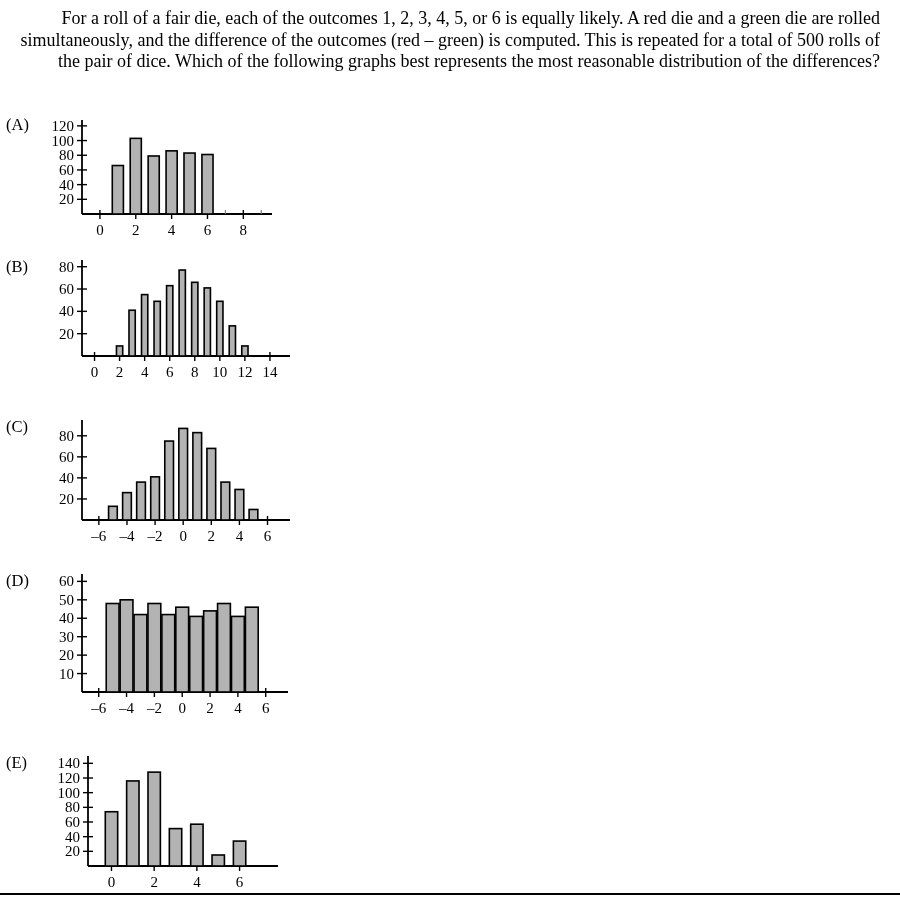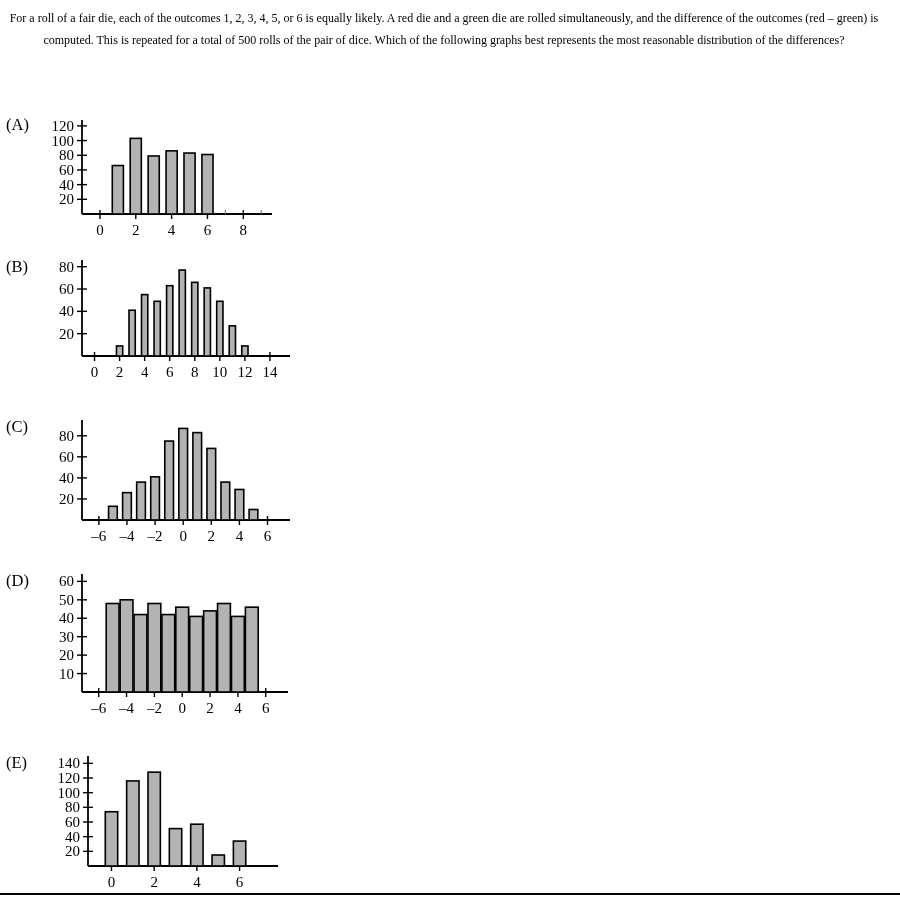--- a/index.html
+++ b/index.html
@@ -18,23 +18,23 @@
   #page {
     position: absolute;
     left: 0; top: 0;
     width: 900px; height: 900px;
   }
   .stem {
     position: absolute;
     left: 8px;
     top: 8px;
     width: 872px;
-    font-size: 12px;
+    font-size: 18px;
     line-height: 21.5px;
-    text-align: center;
+    text-align: right;
   }
   .choice-block {
     position: absolute;
     left: 0;
   }
   .choice-label {
     position: absolute;
     left: 6px;
     font-size: 16.5px;
     line-height: 18px;

